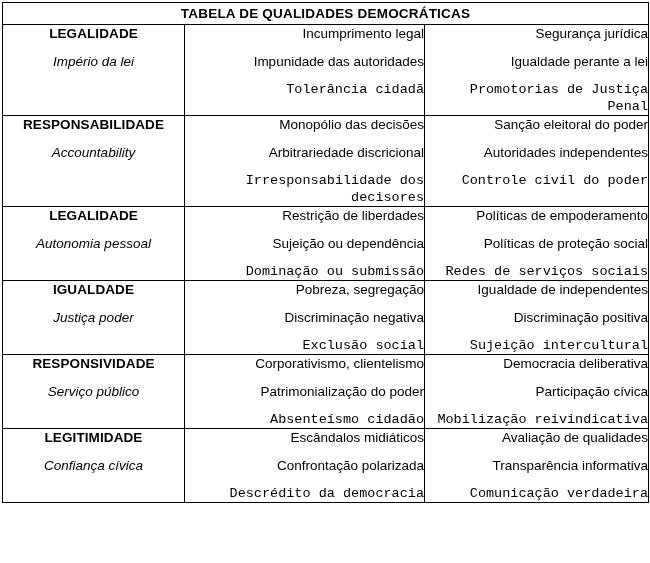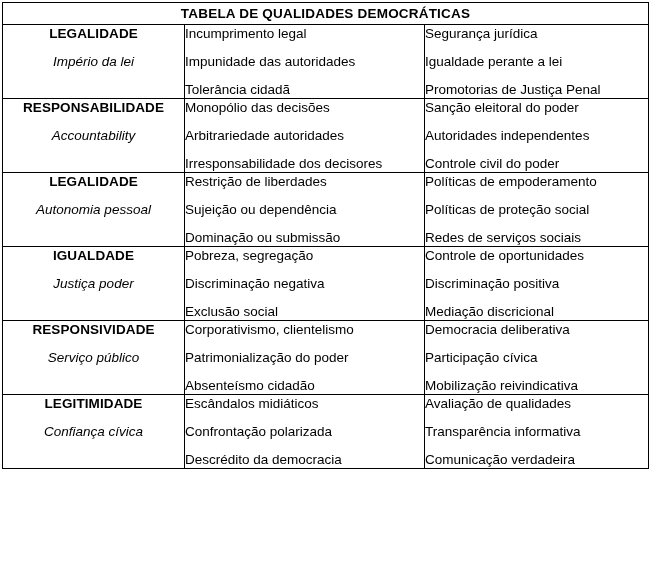--- a/index.html
+++ b/index.html
@@ -69,32 +69,33 @@
   .dim-sub {
     font-size: 13.5px;
     font-style: italic;
     line-height: 17px;
     margin-top: 11px;
     text-align: center;
   }
 
   
   .items-cell {
-    text-align: left;
+    text-align: right;
     padding-top: 7px;
     padding-left: 5px;
     padding-right: 5px;
   }
   .item-line {
     font-size: 13.5px;
     line-height: 17px;
     margin-bottom: 11px;
   }
   .item-line:last-child {
     margin-bottom: 0;
+    font-family: Liberation Mono, monospace;
   }
 </style>
 </head>
 <body>
 
 <div class="table-wrap">
   <table class="qualities">
     <colgroup>
       <col class="c-dimension">
       <col class="c-deficit">
@@ -122,21 +123,21 @@
             <div class="item-line">Promotorias de Justiça Penal</div>
           </td>
         </tr>
         <tr>
           <td class="dim-cell">
             <div class="dim-name">RESPONSABILIDADE</div>
             <div class="dim-sub">Accountability</div>
           </td>
           <td class="items-cell">
             <div class="item-line">Monopólio das decisões</div>
-            <div class="item-line">Arbitrariedade autoridades</div>
+            <div class="item-line">Arbitrariedade discricional</div>
             <div class="item-line">Irresponsabilidade dos decisores</div>
           </td>
           <td class="items-cell">
             <div class="item-line">Sanção eleitoral do poder</div>
             <div class="item-line">Autoridades independentes</div>
             <div class="item-line">Controle civil do poder</div>
           </td>
         </tr>
         <tr>
           <td class="dim-cell">
@@ -158,23 +159,23 @@
           <td class="dim-cell">
             <div class="dim-name">IGUALDADE</div>
             <div class="dim-sub">Justiça poder</div>
           </td>
           <td class="items-cell">
             <div class="item-line">Pobreza, segregação</div>
             <div class="item-line">Discriminação negativa</div>
             <div class="item-line">Exclusão social</div>
           </td>
           <td class="items-cell">
-            <div class="item-line">Controle de oportunidades</div>
+            <div class="item-line">Igualdade de independentes</div>
             <div class="item-line">Discriminação positiva</div>
-            <div class="item-line">Mediação discricional</div>
+            <div class="item-line">Sujeição intercultural</div>
           </td>
         </tr>
         <tr>
           <td class="dim-cell">
             <div class="dim-name">RESPONSIVIDADE</div>
             <div class="dim-sub">Serviço público</div>
           </td>
           <td class="items-cell">
             <div class="item-line">Corporativismo, clientelismo</div>
             <div class="item-line">Patrimonialização do poder</div>

